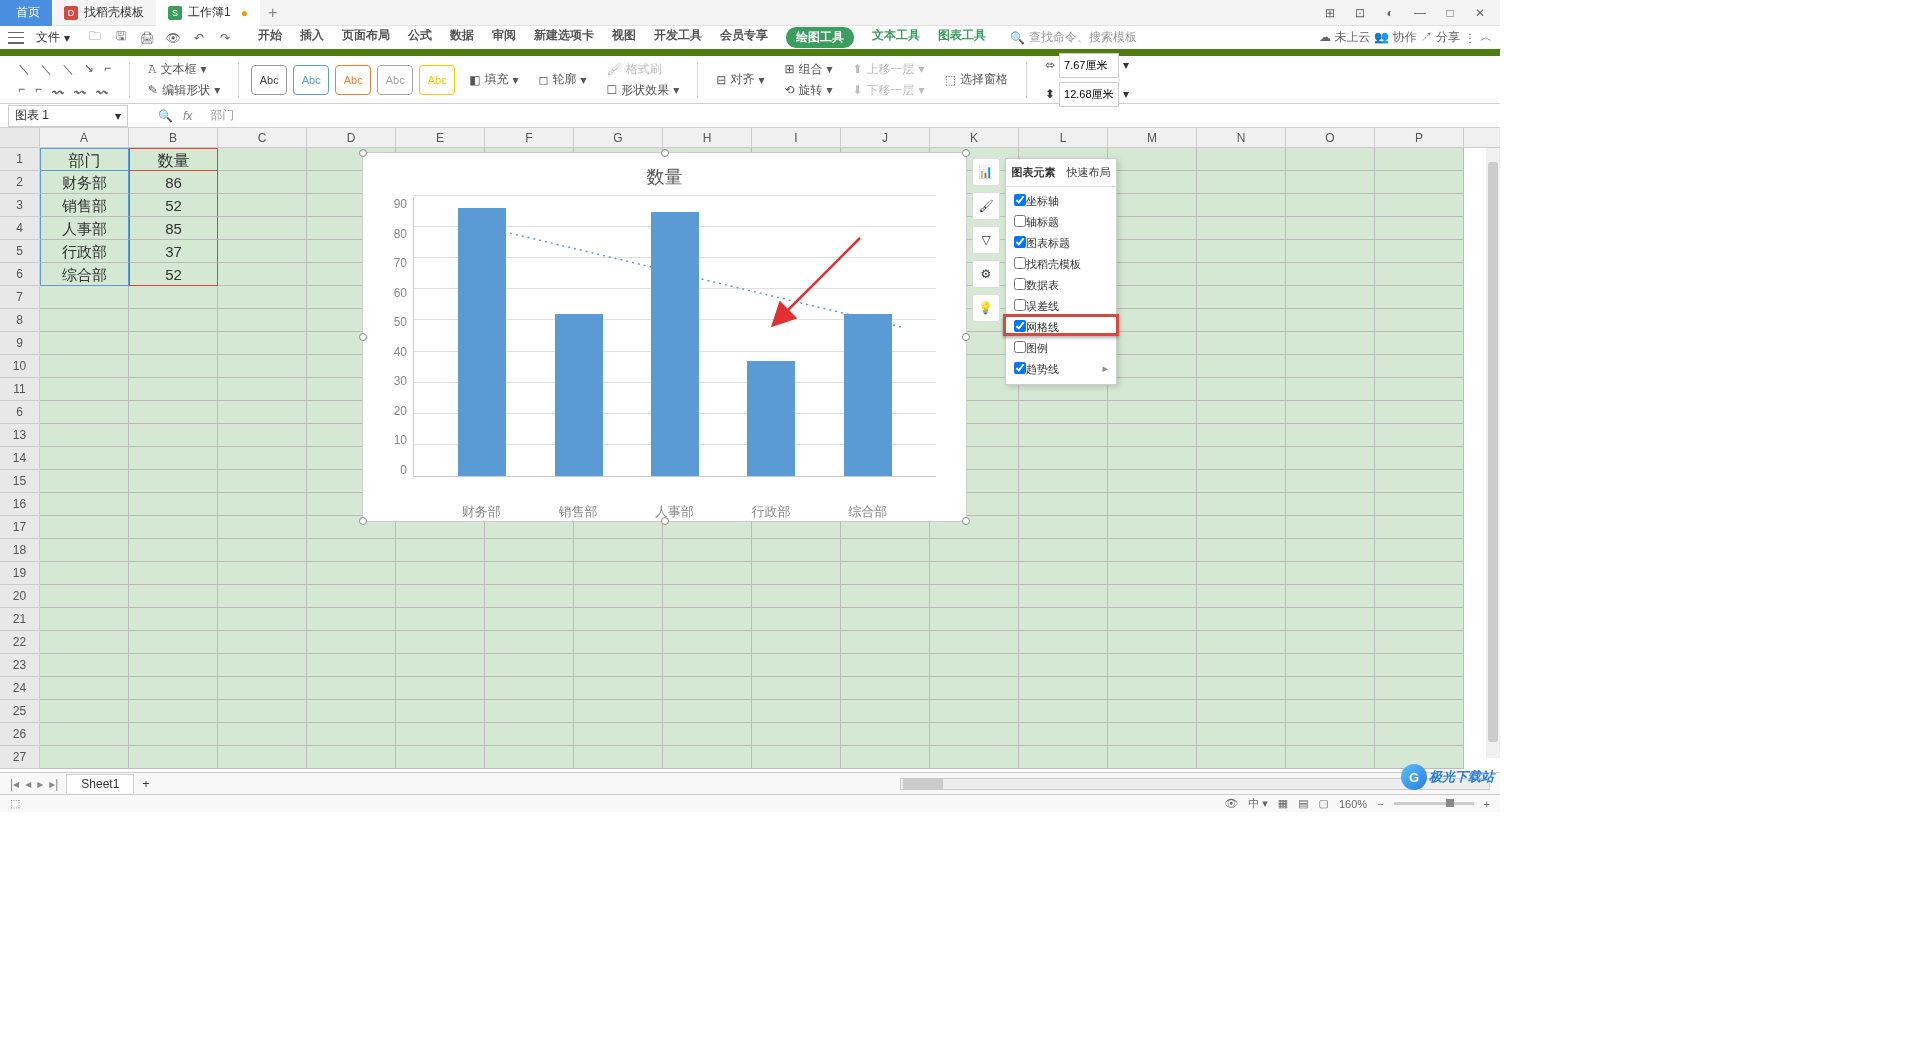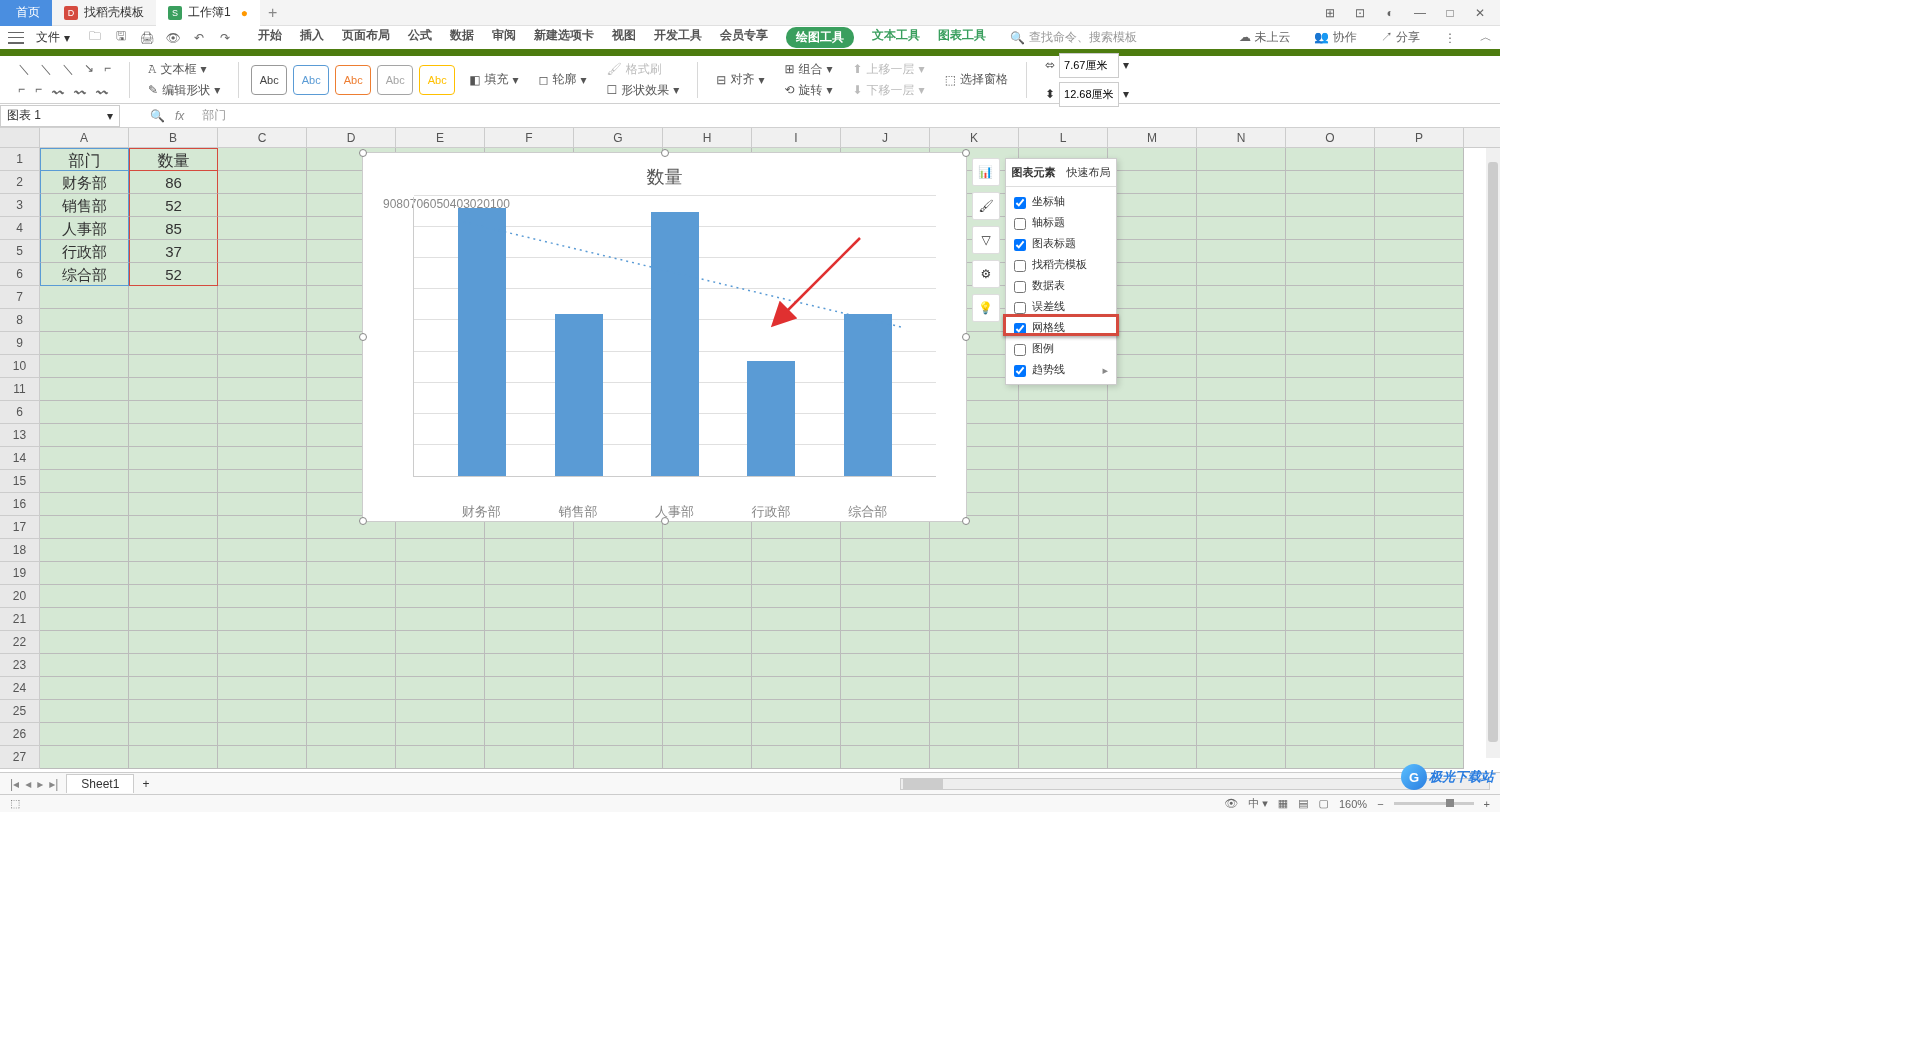--- a/index.html
+++ b/index.html
@@ -20,38 +20,38 @@
 .hamburger{width:16px;height:12px;display:flex;flex-direction:column;justify-content:space-between;margin-right:4px;}
 .hamburger span{height:1.5px;background:#666;}
 .file-btn{display:flex;align-items:center;gap:4px;padding:2px 6px;}
 .qat{display:flex;gap:8px;margin-left:8px;color:#666;}
 .qat-icon{width:18px;height:18px;display:flex;align-items:center;justify-content:center;cursor:pointer;}
 .menu-tabs{display:flex;gap:18px;margin-left:20px;font-weight:bold;}
 .menu-tab{cursor:pointer;color:#555;}
 .menu-tab.drawing{background:#3a9f5e;color:#fff;padding:2px 10px;border-radius:10px;}
 .menu-tab.text,.menu-tab.chart{color:#3a9f5e;}
 .search-box{margin-left:20px;display:flex;align-items:center;gap:4px;color:#999;}
-.menu-right{margin-left:auto;display:flex;align-items:center;gap:24px;color:#666;}
+.menu-right{margin-left:auto;display:flex;align-items:center;gap:4px;color:#666;}
 .ribbon{height:48px;border-bottom:1px solid #d0d0d0;display:flex;align-items:center;padding:0 12px;gap:8px;}
 .ribbon-group{display:flex;flex-direction:column;gap:4px;padding:0 6px;}
 .line-icons{display:flex;gap:8px;color:#666;}
 .line-row{display:flex;gap:10px;}
 .divider{width:1px;height:36px;background:#d8d8d8;margin:0 4px;}
 .rib-item{display:flex;align-items:center;gap:4px;color:#555;cursor:pointer;}
 .shape-style{display:flex;gap:6px;}
 .shape-box{width:36px;height:30px;border:1px solid #ccc;border-radius:4px;display:flex;align-items:center;justify-content:center;font-size:11px;cursor:pointer;}
 .sb1{border-color:#999;color:#444;}
 .sb2{border-color:#5a9bd5;color:#5a9bd5;}
 .sb3{border-color:#ed7d31;color:#ed7d31;}
 .sb4{border-color:#a5a5a5;color:#a5a5a5;}
 .sb5{border-color:#ffc000;color:#ffc000;}
 .size-input{width:60px;height:25px;border:1px solid #ccc;padding:0 4px;font-size:11px;}
 .size-row{display:flex;align-items:center;gap:4px;}
 .namebox-row{height:24px;display:flex;align-items:center;border-bottom:1px solid #d0d0d0;}
-.namebox{width:120px;height:22px;border:1px solid #ccc;margin-left:0;display:flex;align-items:center;padding:0 6px;justify-content:space-between;}
+.namebox{width:120px;height:22px;border:1px solid #ccc;margin-left:8px;display:flex;align-items:center;padding:0 6px;justify-content:space-between;}
 .fx-area{display:flex;align-items:center;gap:10px;margin-left:30px;color:#888;}
 .fx-input{color:#999;margin-left:8px;}
 .grid-area{position:relative;height:652px;overflow:hidden;}
 .col-headers{display:flex;height:20px;background:#f0f0f0;border-bottom:1px solid #ccc;position:sticky;top:0;}
 .corner{width:40px;border-right:1px solid #ccc;background:#e8e8e8;}
 .col-h{width:89px;text-align:center;border-right:1px solid #ccc;line-height:20px;color:#555;}
 .grid-body{display:flex;}
 .row-headers{display:flex;flex-direction:column;}
 .row-h{width:40px;height:23px;border-bottom:1px solid #ccc;border-right:1px solid #ccc;background:#e8e8e8;text-align:center;line-height:23px;color:#555;}
 .cells{position:relative;background:#d5e8d4;}
@@ -63,36 +63,36 @@
 .data-a{border-left:1.5px solid #5a9bd5;border-right:1.5px solid #5a9bd5;}
 .data-b{border-left:1.5px solid #d54a3e;border-right:1.5px solid #d54a3e;}
 .data-cell{font-size:15px;}
 .chart-container{position:absolute;left:362px;top:24px;width:605px;height:370px;background:#fff;border:1px solid #ccc;}
 .handle{width:8px;height:8px;border:1px solid #888;background:#fff;border-radius:50%;position:absolute;}
 .h-tl{left:-4px;top:-4px;}.h-tm{left:50%;top:-4px;margin-left:-4px;}.h-tr{right:-4px;top:-4px;}
 .h-ml{left:-4px;top:50%;margin-top:-4px;}.h-mr{right:-4px;top:50%;margin-top:-4px;}
 .h-bl{left:-4px;bottom:-4px;}.h-bm{left:50%;bottom:-4px;margin-left:-4px;}.h-br{right:-4px;bottom:-4px;}
 .chart-title{text-align:center;font-size:18px;color:#555;padding:12px 0 8px;}
 .chart-plot{position:relative;height:300px;margin:0 30px 0 50px;}
-.y-axis{position:absolute;left:-30px;top:0;height:280px;display:flex;justify-content:space-between;text-align:right;width:24px;color:#888;font-size:12px;}
+.y-axis{position:absolute;left:-30px;top:0;height:280px;display:flex;flex-direction:column;justify-content:space-between;text-align:right;width:24px;color:#888;font-size:12px;}
 .plot-area{position:absolute;left:0;top:0;right:0;height:280px;border-left:1px solid #ccc;border-bottom:1px solid #ccc;}
 .gridline{position:absolute;left:0;right:0;height:1px;background:#e0e0e0;}
 .bars{position:absolute;left:0;right:0;bottom:0;height:280px;display:flex;justify-content:space-around;align-items:flex-end;padding:0 20px;}
 .bar{width:48px;background:#5a9bd5;}
 .x-labels{position:absolute;left:0;right:0;bottom:-24px;display:flex;justify-content:space-around;padding:0 20px;color:#888;font-size:13px;}
 .trendline{position:absolute;left:0;top:0;width:100%;height:280px;pointer-events:none;}
 .arrow{position:absolute;left:770px;top:100px;pointer-events:none;}
 .side-icons{position:absolute;left:972px;top:30px;display:flex;flex-direction:column;gap:6px;}
 .side-icon{width:28px;height:28px;border:1px solid #ddd;background:#fff;display:flex;align-items:center;justify-content:center;cursor:pointer;border-radius:2px;}
 .popup{position:absolute;left:1005px;top:30px;width:112px;background:#fff;border:1px solid #ccc;box-shadow:2px 2px 6px rgba(0,0,0,0.15);}
 .popup-tabs{display:flex;border-bottom:1px solid #ddd;font-size:11px;}
 .popup-tab{flex:1;text-align:center;padding:6px 0;cursor:pointer;}
 .popup-tab.active{font-weight:bold;}
 .popup-items{padding:4px 0;}
-.popup-item{display:flex;align-items:flex-end;gap:6px;padding:3px 8px;font-size:11px;cursor:pointer;}
+.popup-item{display:flex;align-items:flex-start;padding:3px 8px;font-size:11px;cursor:pointer;}
 .popup-item input{width:12px;height:12px;}
 .popup-arrow{margin-left:auto;color:#888;}
 .hl-outer{border:3px solid #d54a3e;position:absolute;left:1003px;top:186px;width:116px;height:22px;pointer-events:none;box-shadow:0 2px 3px rgba(0,0,0,0.3);}
 .sheet-tabs{position:absolute;bottom:18px;left:0;right:0;height:22px;border-top:1px solid #ccc;display:flex;align-items:center;padding:0 10px;gap:8px;background:#f8f8f8;}
 .nav-arrows{display:flex;gap:6px;color:#888;}
 .sheet-tab{padding:2px 14px;background:#fff;border:1px solid #ccc;border-bottom:none;cursor:pointer;}
 .statusbar{position:absolute;bottom:0;left:0;right:0;height:18px;border-top:1px solid #ccc;display:flex;align-items:center;padding:0 10px;background:#f8f8f8;color:#666;font-size:11px;}
 .status-right{margin-left:auto;display:flex;align-items:center;gap:10px;}
 .zoom-slider{width:80px;height:3px;background:#ccc;position:relative;}
 .zoom-thumb{width:8px;height:8px;background:#888;position:absolute;right:20px;top:-3px;}

